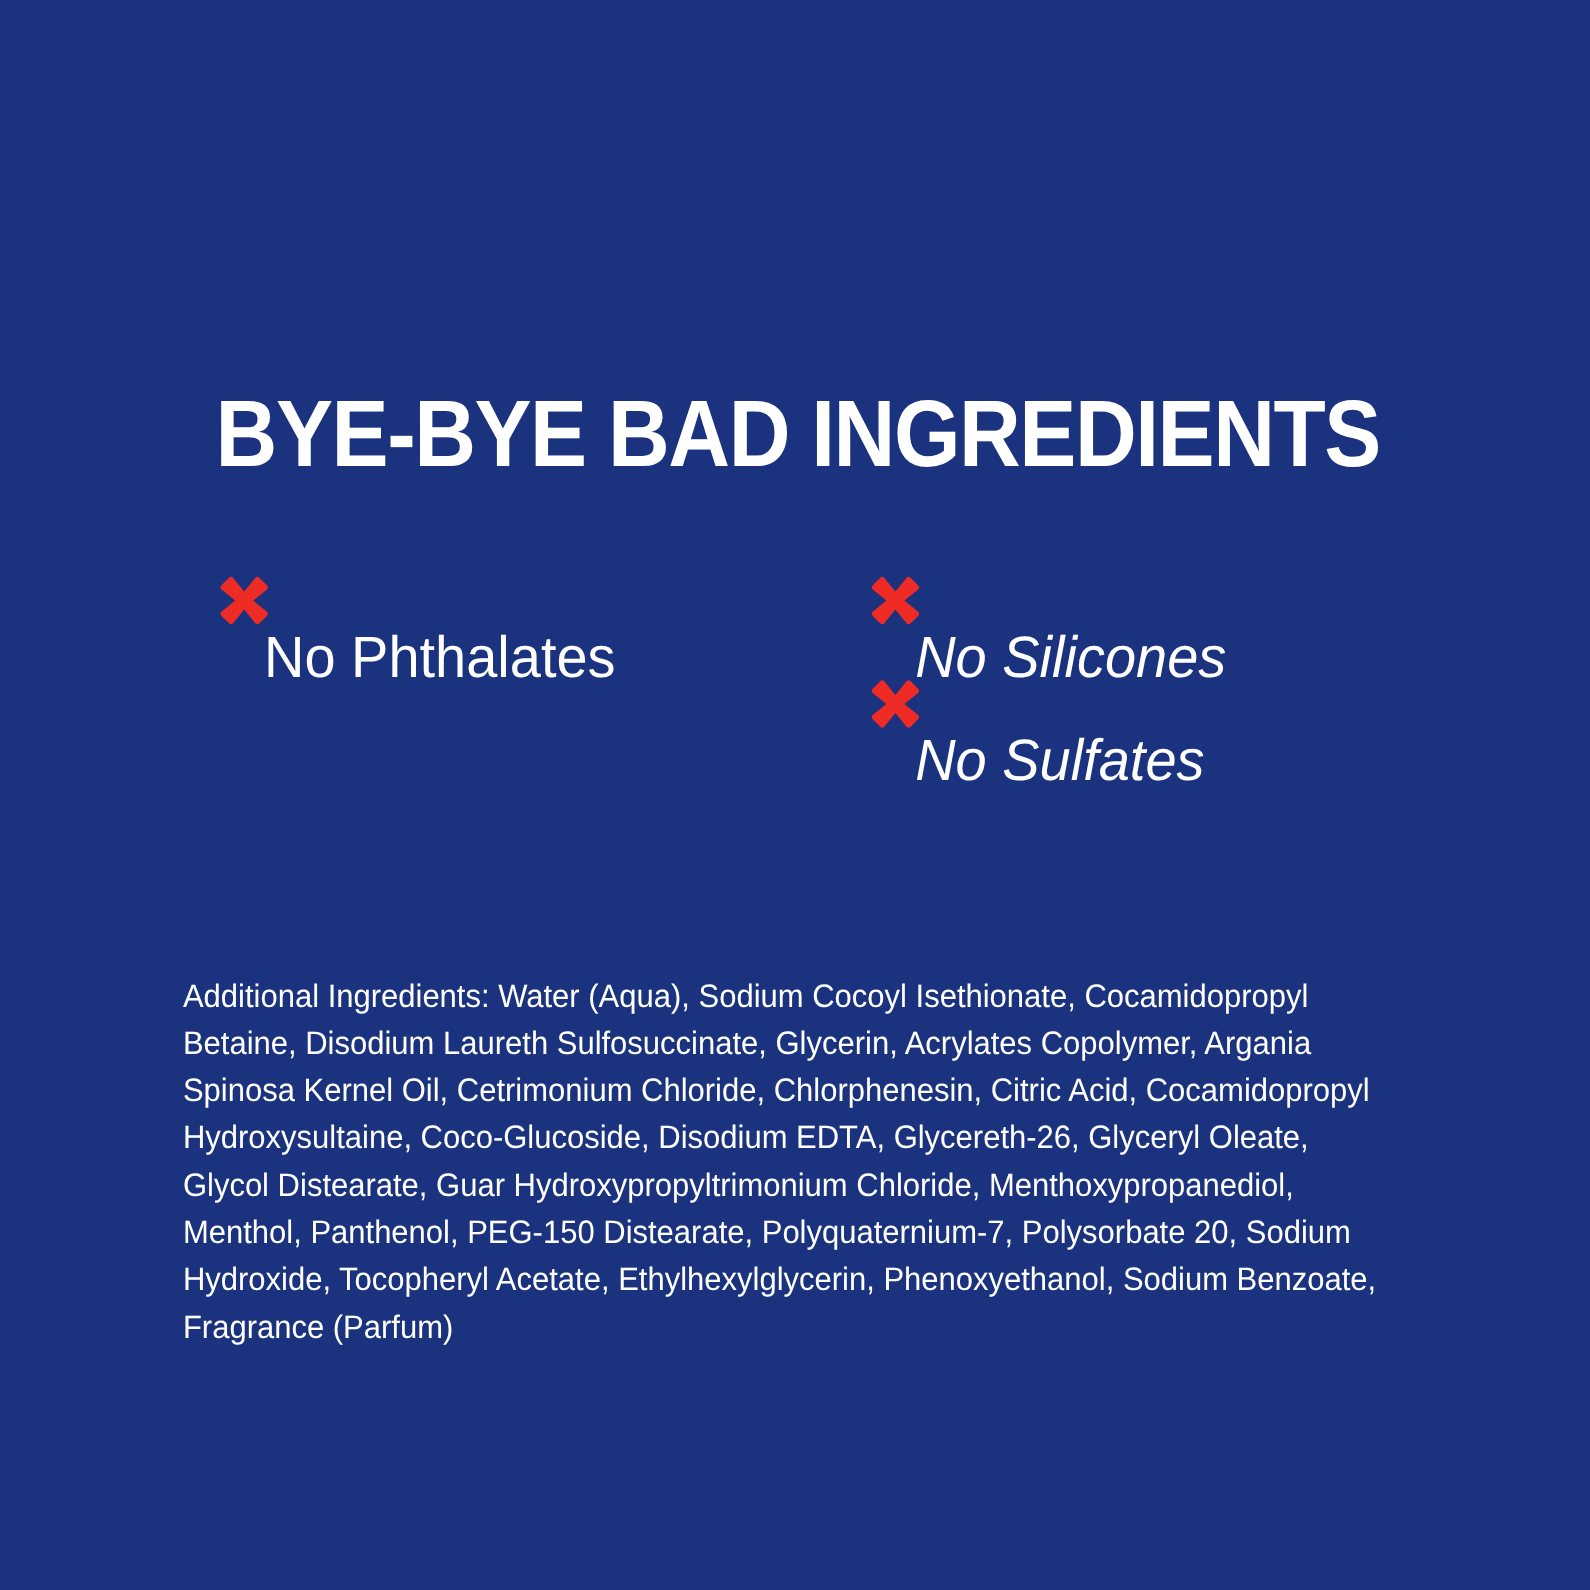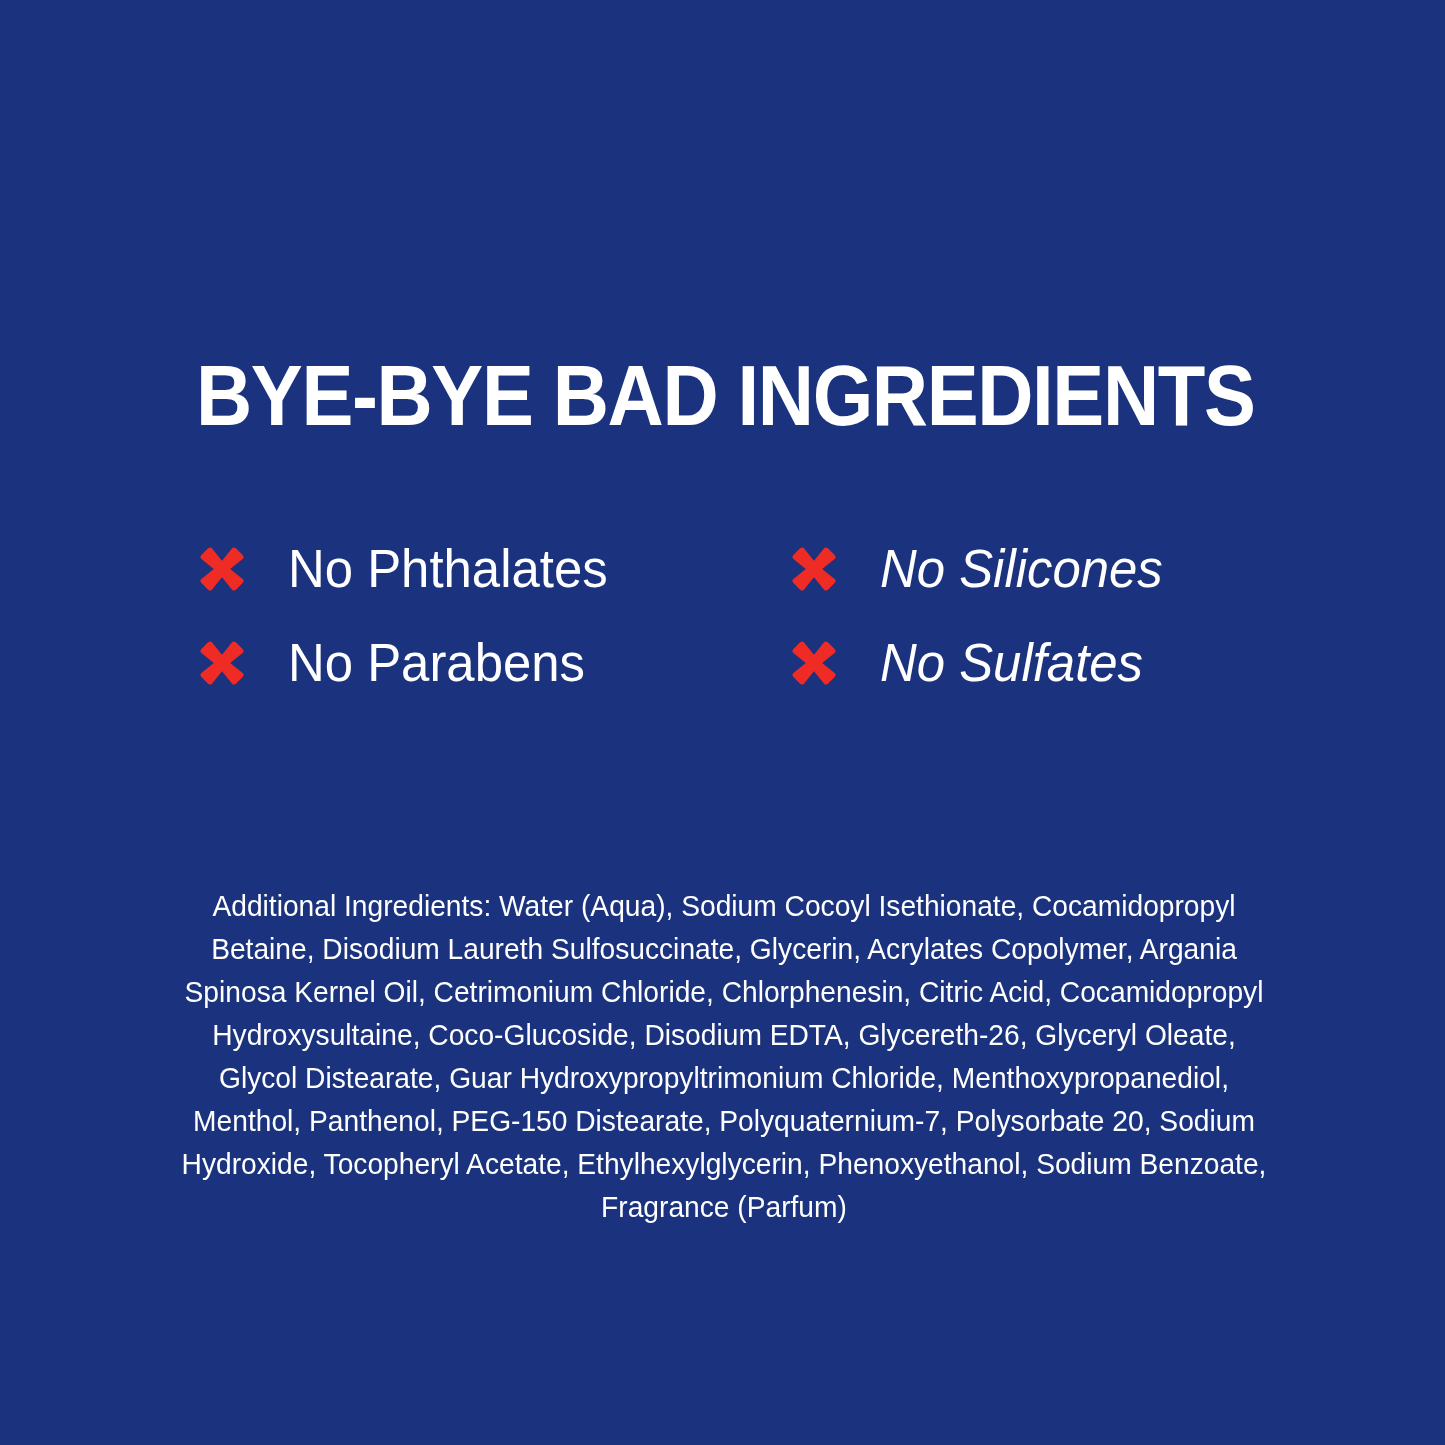--- a/index.html
+++ b/index.html
@@ -70,22 +70,23 @@
   .claims-col {
     position: absolute;
     top: 0;
   }
 
   .claims-col.left  { left: 0px; }
   .claims-col.right { left: 592px; font-style: italic; }
 
   .claim-row {
     display: flex;
-    align-items: center;
+    align-items: flex-start;
     height: 94px;
+    flex-direction: column;
   }
 
   .claim-x {
     width: 48px;
     height: 48px;
     flex: 0 0 48px;
     display: block;
   }
 
   .claim-label {
@@ -99,21 +100,20 @@
     transform: scaleX(0.96);
     transform-origin: left center;
   }
 
   
   .ingredients {
     position: absolute;
     left: 140px;
     top: 884px;
     width: 1168px;
-    text-align: center;
   }
 
   .ing-line {
     font-family: "Liberation Sans", sans-serif;
     font-size: 29.5px;
     line-height: 43px;
     color: #FFFFFF;
     white-space: nowrap;
     transform: scaleX(0.955);
     transform-origin: center center;
@@ -134,26 +134,20 @@
     <div class="claims-col left">
 
       <div class="claim-row">
         <svg class="claim-x" viewBox="0 0 100 100">
           <path d="M50 33 L29 7 Q26 3 21 7 L7 21 Q3 26 7 29 L33 50 L7 71 Q3 74 7 79 L21 93 Q26 97 29 93 L50 67 L71 93 Q74 97 79 93 L93 79 Q97 74 93 71 L67 50 L93 29 Q97 26 93 21 L79 7 Q74 3 71 7 Z" fill="#EE2B25"></path>
         </svg>
         <span class="claim-label">No Phthalates</span>
       </div>
 
 
-      <div class="claim-row">
-        <svg class="claim-x" viewBox="0 0 100 100">
-          <path d="M50 33 L29 7 Q26 3 21 7 L7 21 Q3 26 7 29 L33 50 L7 71 Q3 74 7 79 L21 93 Q26 97 29 93 L50 67 L71 93 Q74 97 79 93 L93 79 Q97 74 93 71 L67 50 L93 29 Q97 26 93 21 L79 7 Q74 3 71 7 Z" fill="#EE2B25"></path>
-        </svg>
-        <span class="claim-label">No Parabens</span>
-      </div>
 
     </div>
 
     <div class="claims-col right">
 
       <div class="claim-row">
         <svg class="claim-x" viewBox="0 0 100 100">
           <path d="M50 33 L29 7 Q26 3 21 7 L7 21 Q3 26 7 29 L33 50 L7 71 Q3 74 7 79 L21 93 Q26 97 29 93 L50 67 L71 93 Q74 97 79 93 L93 79 Q97 74 93 71 L67 50 L93 29 Q97 26 93 21 L79 7 Q74 3 71 7 Z" fill="#EE2B25"></path>
         </svg>
         <span class="claim-label">No Silicones</span>

